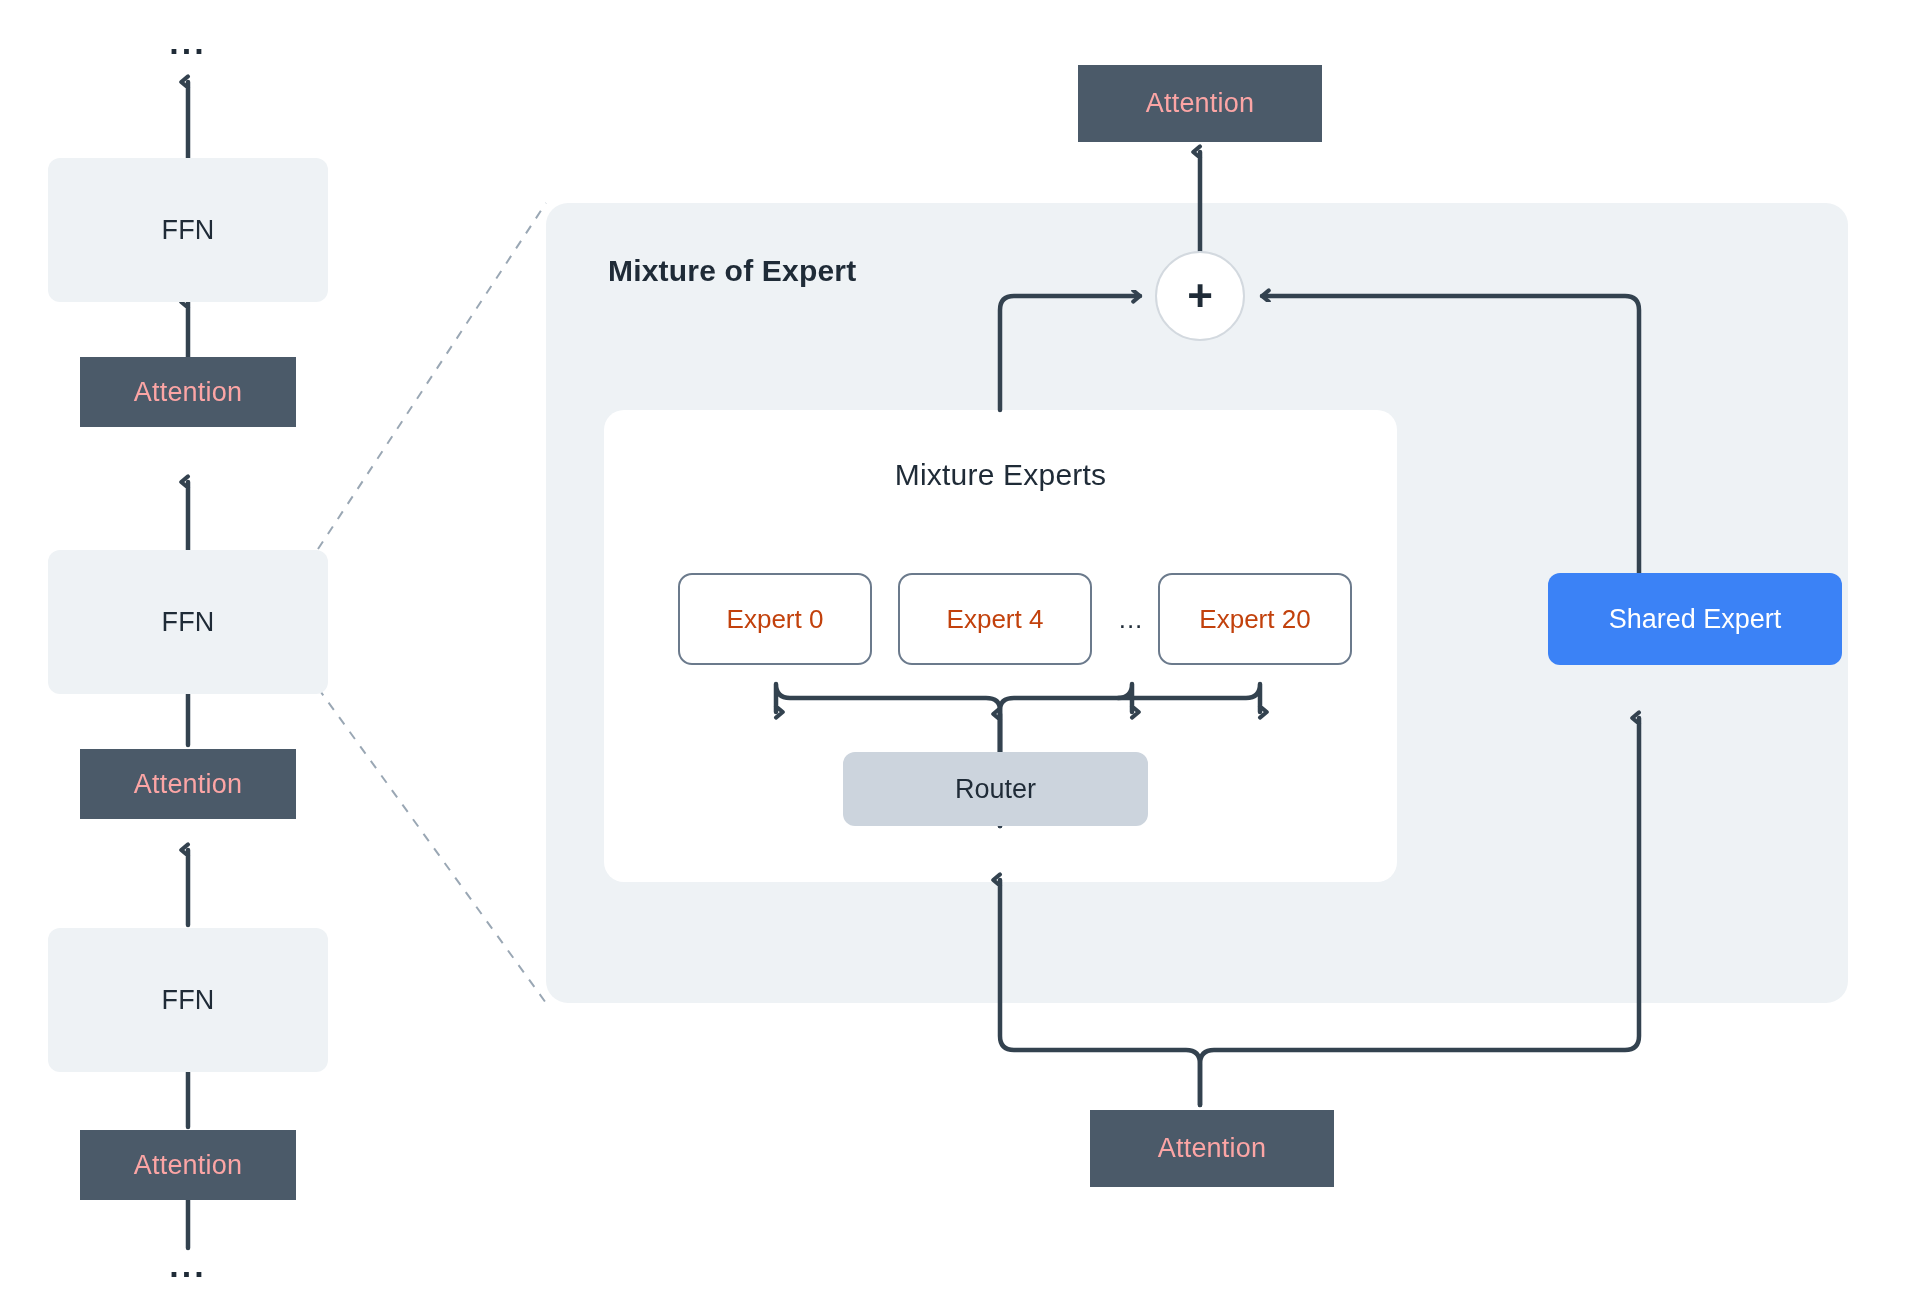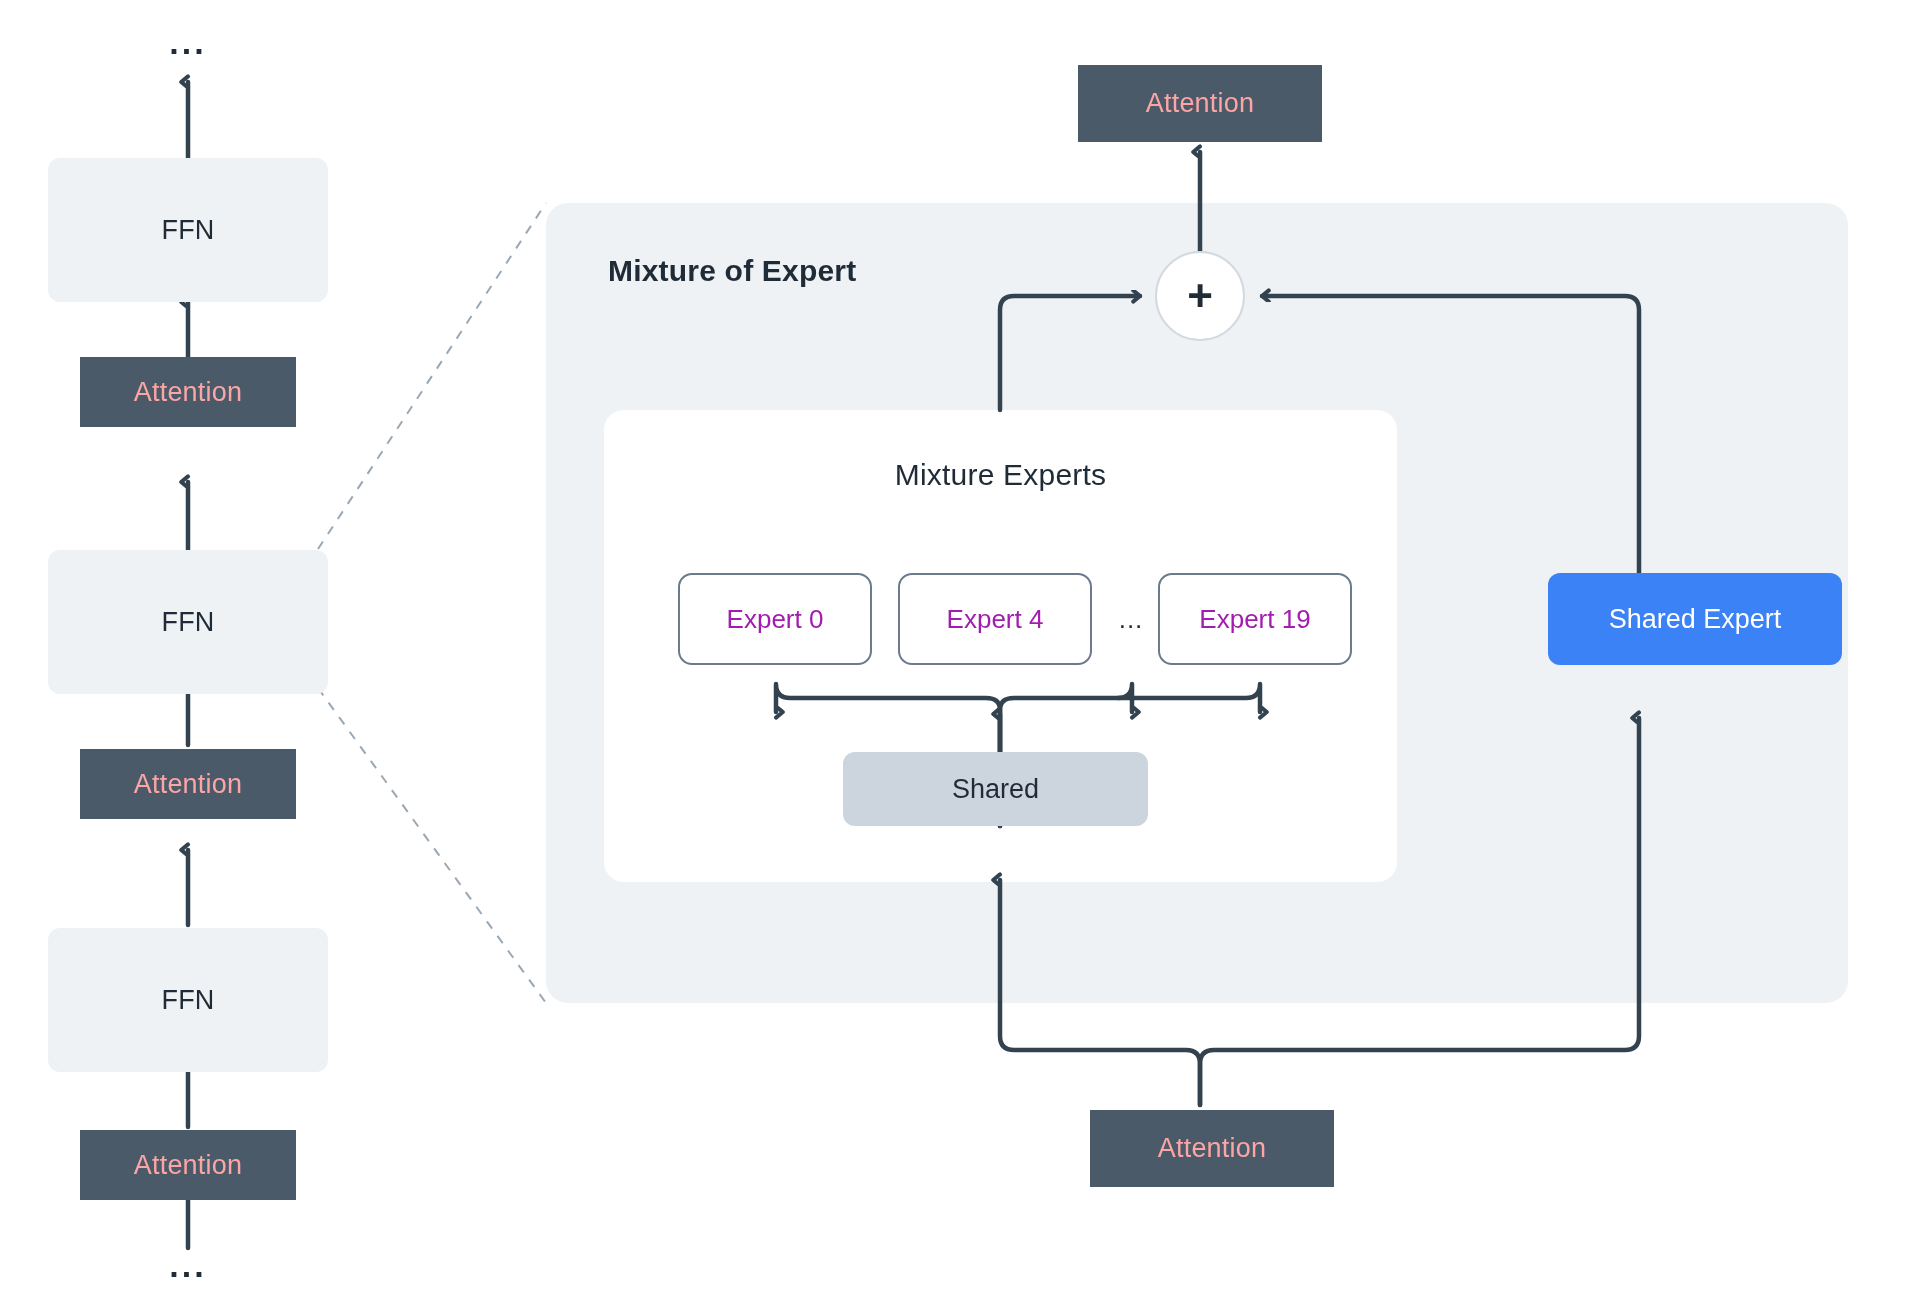--- a/index.html
+++ b/index.html
@@ -82,21 +82,21 @@
   }
   .expert-box {
     position: absolute;
     box-sizing: border-box;
     background: #ffffff;
     border: 2.5px solid #6b7a8c;
     border-radius: 14px;
     display: flex;
     align-items: center;
     justify-content: center;
-    color: #a21caf;
+    color: #c2410c;
     font-size: 26px;
     white-space: nowrap;
   }
   .expert-dots {
     position: absolute;
     color: #1f2b37;
     font-size: 26px;
     letter-spacing: 1px;
     display: flex;
     align-items: center;
@@ -217,21 +217,21 @@
   <div class="plus-node" style="left:1155px; top:251px; width:90px; height:90px;">+</div>
 
   <div class="routed-title" style="left:604px; top:458px; width:793px;">Mixture Experts</div>
 
   <div class="expert-box" style="left:678px; top:573px; width:194px; height:92px;">Expert 0</div>
 
   <div class="expert-box" style="left:898px; top:573px; width:194px; height:92px;">Expert 4</div>
 
   <div class="expert-dots" style="left:1100px; top:573px; width:62px; height:92px;">...</div>
 
-  <div class="expert-box" style="left:1158px; top:573px; width:194px; height:92px;">Expert 19</div>
-
-  <div class="router-box" style="left:843px; top:752px; width:305px; height:74px;">Shared</div>
+  <div class="expert-box" style="left:1158px; top:573px; width:194px; height:92px;">Expert 20</div>
+
+  <div class="router-box" style="left:843px; top:752px; width:305px; height:74px;">Router</div>
 
   <div class="shared-box" style="left:1548px; top:573px; width:294px; height:92px;">Shared Expert</div>
 
   <div class="node attn-box" style="left:1090px; top:1110px; width:244px; height:77px;">Attention</div>
 
 </div>
 
 </body></html>

